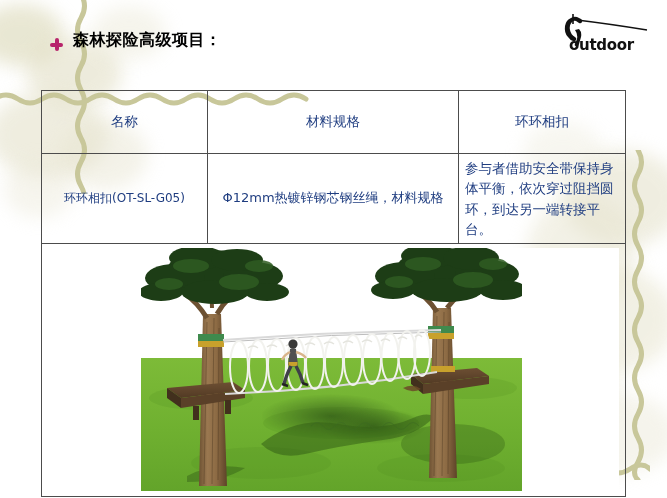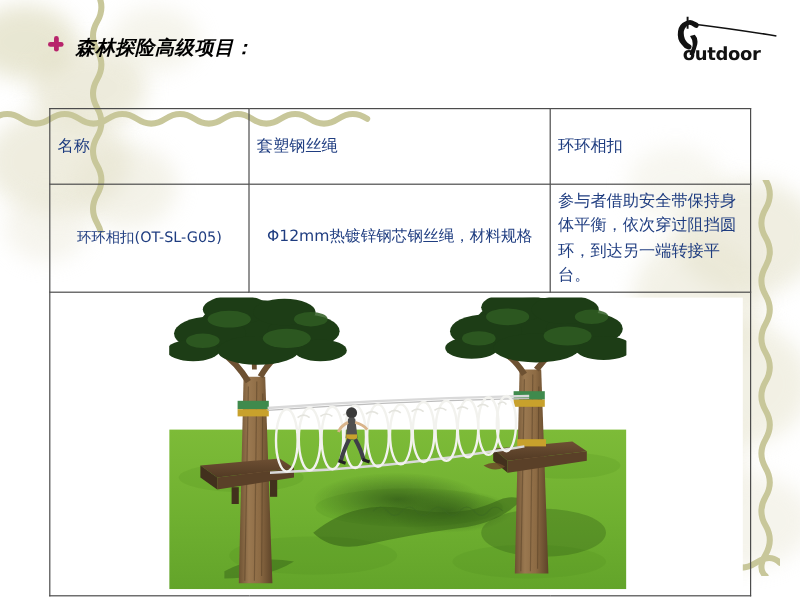--- a/index.html
+++ b/index.html
@@ -32,24 +32,23 @@
 
   
   .squiggle{position:absolute;}
   #stem-vert-left{left:68px;top:-6px;}
   #stem-horiz-topleft{left:-6px;top:86px;}
   #stem-vert-right{right:16px;top:150px;}
   #stem-horiz-bottom{left:150px;bottom:16px;}
 
   
   #slide-heading{
-    position:absolute;left:40px;top:30px;
-    display:flex;align-items:flex-start;gap:10px;
+    position:absolute;left:50px;top:30px;
+    display:flex;align-items:flex-end;gap:10px;
     z-index:5;
-    font-style:italic;
   }
   #bullet-diamond{
     width:13px;height:13px;flex:0 0 13px;position:relative;
   }
   #bullet-diamond:before,#bullet-diamond:after{
     content:"";position:absolute;background:#b7246b;
   }
   #bullet-diamond:before{left:4.5px;top:0;width:4px;height:13px;
      border-radius:2px;}
   #bullet-diamond:after{left:0;top:4.5px;width:13px;height:4px;
@@ -78,21 +77,21 @@
   }
   #spec-table td,#spec-table th{
     border:1.4px solid #4c4c4c;
     vertical-align:middle;
     padding:4px 6px;
     font-family:"DejaVu Sans","Liberation Sans",sans-serif;
     color:#1f3d80;
     background:transparent;
   }
   #spec-table thead th{
-    height:54px;font-size:13.5px;font-weight:normal;text-align:left;
+    height:54px;font-size:13.5px;font-weight:normal;text-align:center;
   }
   .col-a{width:166px;}
   .col-b{width:251px;}
   .col-c{width:167px;}
 
   #row-name{font-size:12px;text-align:center;background:#fff;}
   #row-material{font-size:13px;text-align:center;line-height:1.45;background:#fff;}
   #row-operation{font-size:13.5px;text-align:left;line-height:1.5;background:#fff;}
   .data-row td{height:74px;}
 
@@ -170,21 +169,21 @@
 
 <table id="spec-table">
   <colgroup>
     <col class="col-a">
       <col class="col-b">
       <col class="col-c">
   </colgroup>
   <thead>
     <tr>
       <th>名称</th>
-      <th>套塑钢丝绳</th>
+      <th>材料规格</th>
       <th>环环相扣</th>
     </tr>
   </thead>
   <tbody>
     <tr class="data-row">
       <td id="row-name">环环相扣(OT-SL-G05)</td>
       <td id="row-material">Φ12mm热镀锌钢芯钢丝绳，材料规格</td>
       <td id="row-operation">参与者借助安全带保持身体平衡，依次穿过阻挡圆环，到达另一端转接平台。</td>
     </tr>
     <tr>

